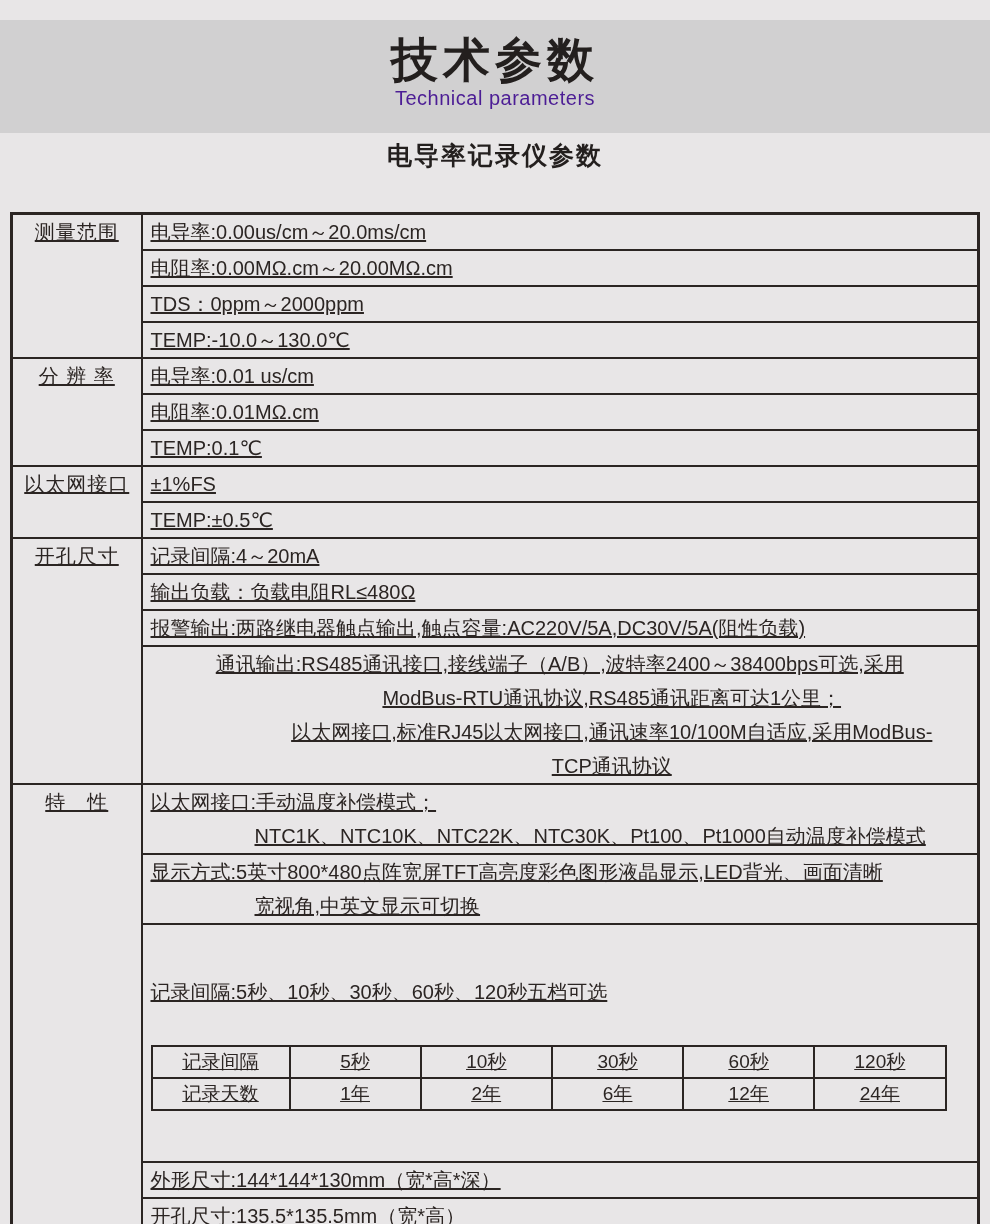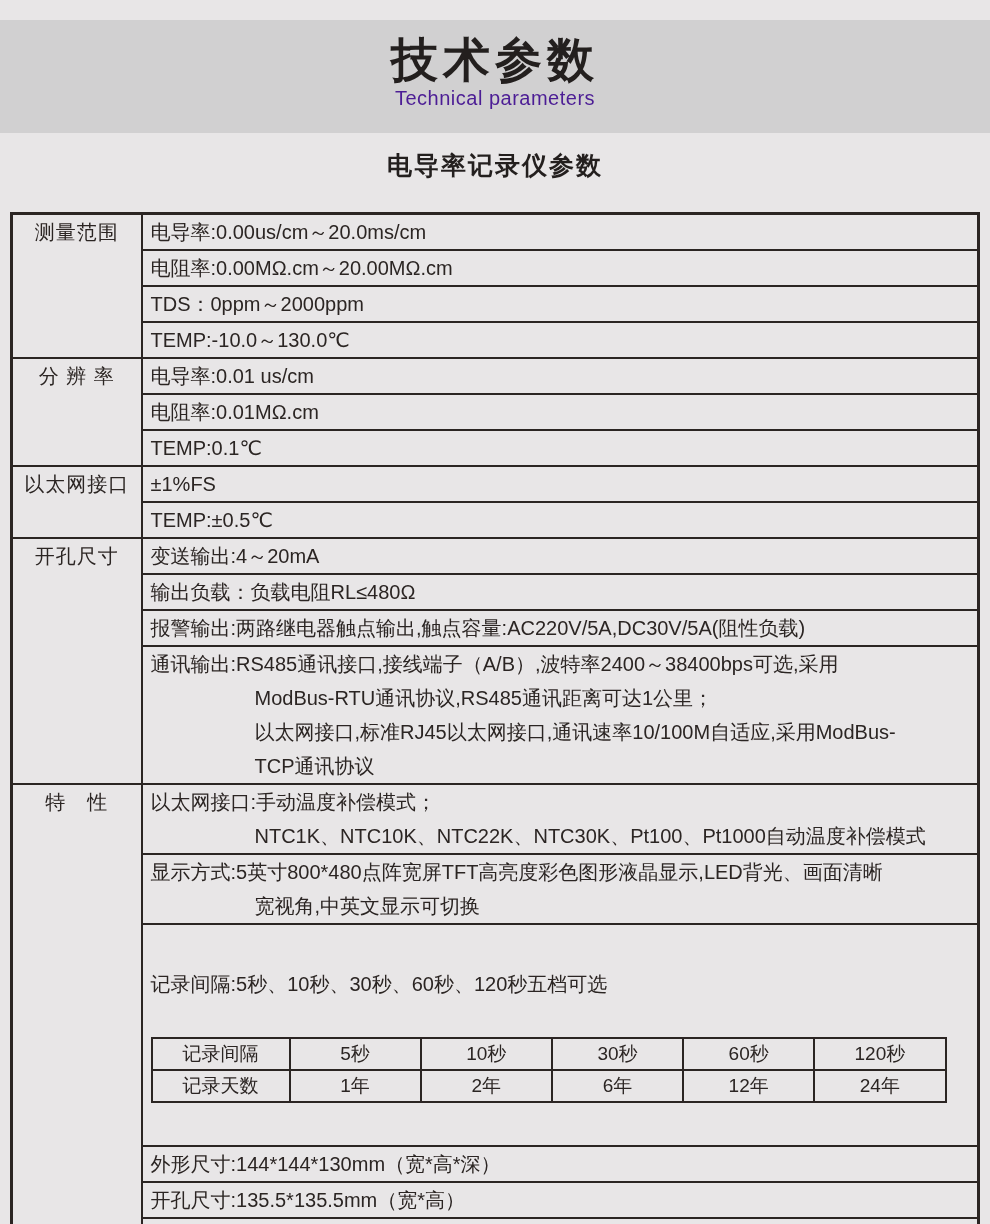--- a/index.html
+++ b/index.html
@@ -13,45 +13,45 @@
     background:#d1d0d1; text-align:center;
   }
   .banner .title {
     padding-top:14px; font-size:47px; font-weight:bold; letter-spacing:5px;
     line-height:1.1; color:#231f1e;
   }
   .banner .subtitle {
     font-size:20px; margin-top:1px; color:#4c1d95; letter-spacing:0.5px;
   }
   .table-title {
-    position:absolute; left:0; top:149px; width:100%; text-align:center;
+    position:absolute; left:0; top:139px; width:100%; text-align:center;
     font-size:25px; font-weight:bold; letter-spacing:2px; color:#231f1e;
   }
   table.spec {
     position:absolute; left:10px; top:212px; width:970px;
     border-collapse:collapse; table-layout:fixed;
     border:3px solid #2b2523;
   }
   table.spec td {
     border:2px solid #2b2523; vertical-align:top; overflow:hidden;
-    font-size:20px; color:#2b2523;
+    font-size:20px; color:#2b2523;text-decoration:underline;
   }
   td.lbl {
     width:130px; text-align:center; line-height:34px;
     letter-spacing:1px; padding:0;
   }
   td.val {
     padding:0 8px 0 112px; text-indent:-104px;
     line-height:34px; white-space:pre-line;
   }
   .h1 { height:34px; }
   .h2 { height:68px; }
-  .h4 { height:136px; }
+  .h4 { height:136px;text-align:center; }
   .hrec { height:106px; }
-  td.record-cell { padding:8px 8px; text-indent:0; }
+  td.record-cell { padding:16px 8px; text-indent:0; }
   .record-intro { line-height:34px; white-space:nowrap; }
   table.record {
     border-collapse:collapse; table-layout:fixed; width:796px;
     margin:2px 8px 0 0; border:2px solid #2b2523;
   }
   table.record td {
     border:2px solid #2b2523; height:30px; line-height:30px;
     text-align:center; vertical-align:middle; font-size:19px;
     padding:0; white-space:nowrap; overflow:hidden;
   }
@@ -103,21 +103,21 @@
       <tr>
         <td class="lbl" rowspan="2">以太网接口</td>
         <td class="val h1">±1%FS</td>
       </tr>
       <tr>
           <td class="val h1">TEMP:±0.5℃</td>
         </tr>
 
       <tr>
         <td class="lbl" rowspan="4">开孔尺寸</td>
-        <td class="val h1">变送输出:4～20mA</td>
+        <td class="val h1">记录间隔:4～20mA</td>
       </tr>
       <tr>
           <td class="val h1">输出负载：负载电阻RL≤480Ω</td>
         </tr>
       <tr>
           <td class="val h1">报警输出:两路继电器触点输出,触点容量:AC220V/5A,DC30V/5A(阻性负载)</td>
         </tr>
       <tr>
           <td class="val h4">通讯输出:RS485通讯接口,接线端子（A/B）,波特率2400～38400bps可选,采用
 ModBus-RTU通讯协议,RS485通讯距离可达1公里；

